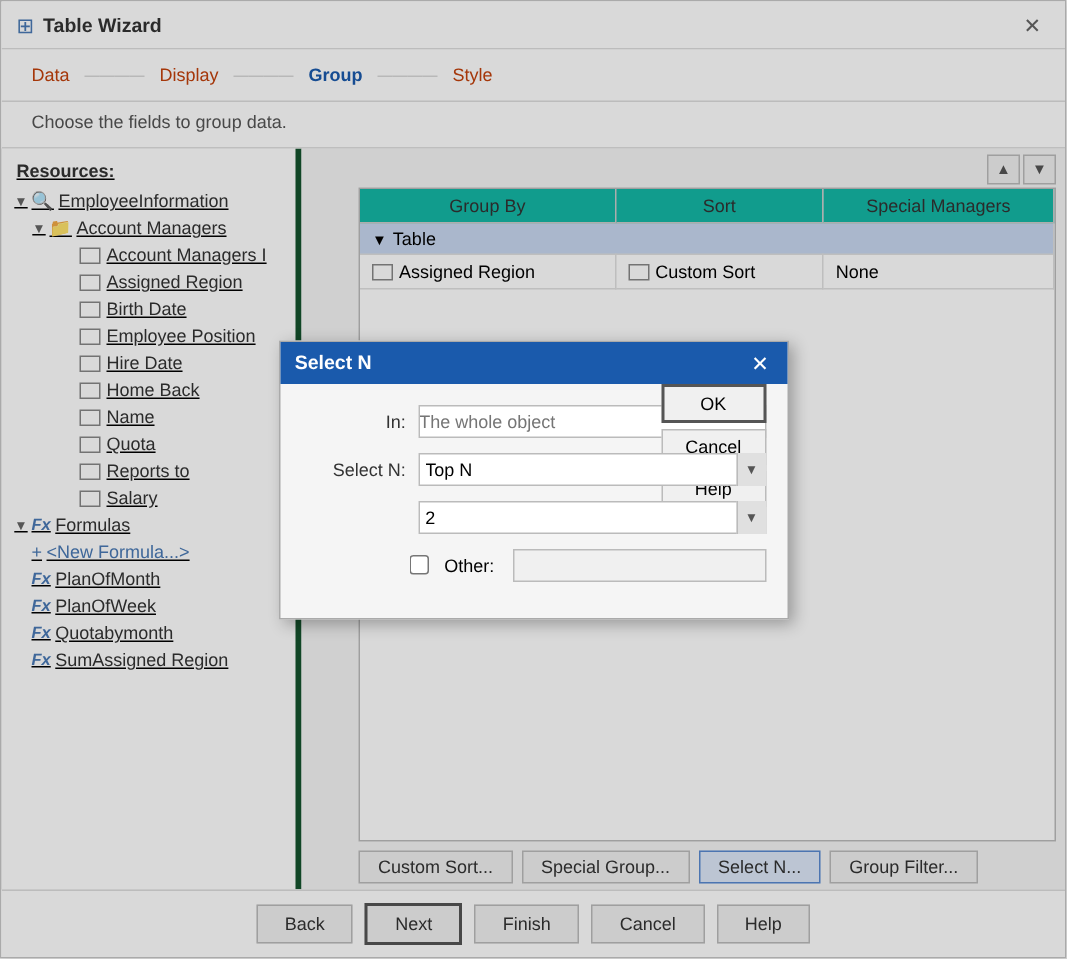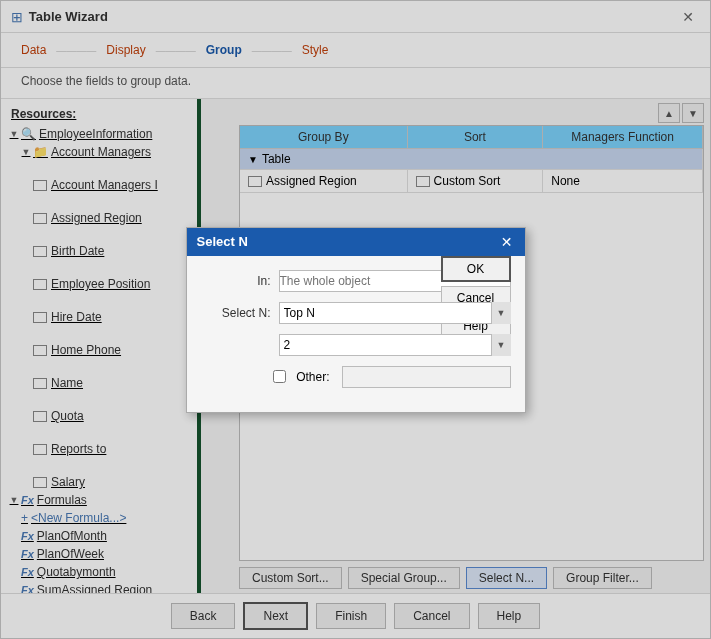--- a/index.html
+++ b/index.html
@@ -114,21 +114,21 @@
     }
     .tree-item {
       display: flex;
       align-items: center;
       padding: 2px 0;
       cursor: pointer;
       white-space: nowrap;
     }
     .tree-indent-1 { padding-left: 8px; }
     .tree-indent-2 { padding-left: 20px; }
-    .tree-indent-3 { padding-left: 32px; margin-top: 15px; }
+    .tree-indent-3 { padding-left: 52px; }
     .expand-icon {
       font-size: 9px;
       color: #666;
       margin-right: 2px;
       width: 10px;
       text-align: center;
     }
     .folder-icon { color: #e8a020; font-size: 12px; margin-right: 3px; }
     .db-icon { color: #4a7ab5; font-size: 12px; margin-right: 3px; }
     .field-icon {
@@ -199,21 +199,21 @@
       background: #fff;
       margin: 0 6px;
       border: 1px solid #bbb;
       overflow: auto;
     }
     .group-table {
       width: 100%;
       border-collapse: collapse;
     }
     .group-table thead tr {
-      background: #7dd3fc;
+      background: #14b8a6;
       border-bottom: 1px solid #ccc;
     }
     .group-table th {
       padding: 4px 8px;
       text-align: center;
       font-weight: 400;
       font-size: 12px;
       color: #333;
       border-right: 1px solid #ccc;
     }
@@ -469,21 +469,21 @@
         <div class="tree-item tree-indent-3">
           <span class="field-icon"></span>
           <span class="tree-label">Employee Position</span>
         </div>
         <div class="tree-item tree-indent-3">
           <span class="field-icon"></span>
           <span class="tree-label">Hire Date</span>
         </div>
         <div class="tree-item tree-indent-3">
           <span class="field-icon"></span>
-          <span class="tree-label">Home Phone</span>
+          <span class="tree-label">Home Back</span>
         </div>
         <div class="tree-item tree-indent-3">
           <span class="field-icon"></span>
           <span class="tree-label">Name</span>
         </div>
         <div class="tree-item tree-indent-3">
           <span class="field-icon"></span>
           <span class="tree-label">Quota</span>
         </div>
         <div class="tree-item tree-indent-3">
@@ -534,21 +534,21 @@
       <div class="right-top-btns">
         <button class="arrow-btn">▲</button>
         <button class="arrow-btn">▼</button>
       </div>
       <div class="group-table-container">
         <table class="group-table">
           <thead>
             <tr>
               <th>Group By</th>
               <th>Sort</th>
-              <th>Managers Function</th>
+              <th>Special Managers</th>
             </tr>
           </thead>
           <tbody>
             <tr class="section-row">
               <td colspan="3"><span class="section-arrow">▼</span><span>Table</span></td>
             </tr>
             <tr>
               <td>
                 <div class="field-cell">
                   <span class="field-cell-icon"></span>

